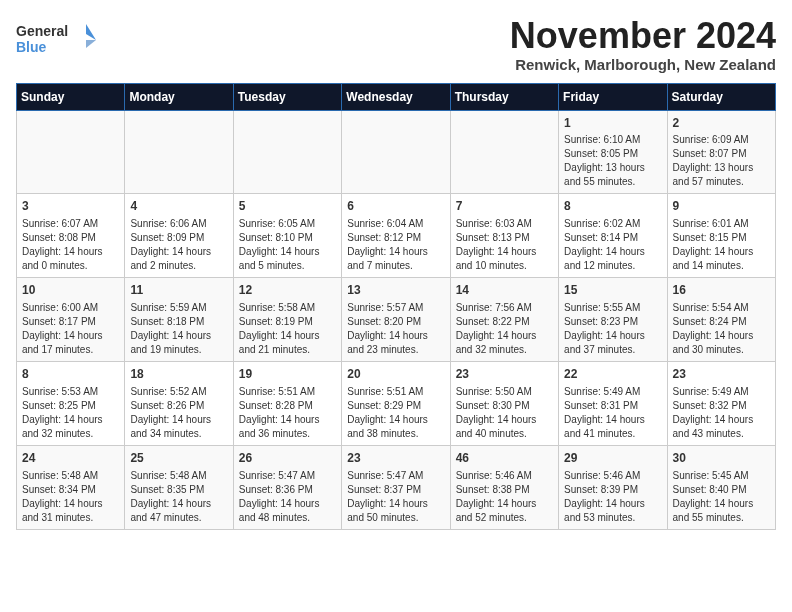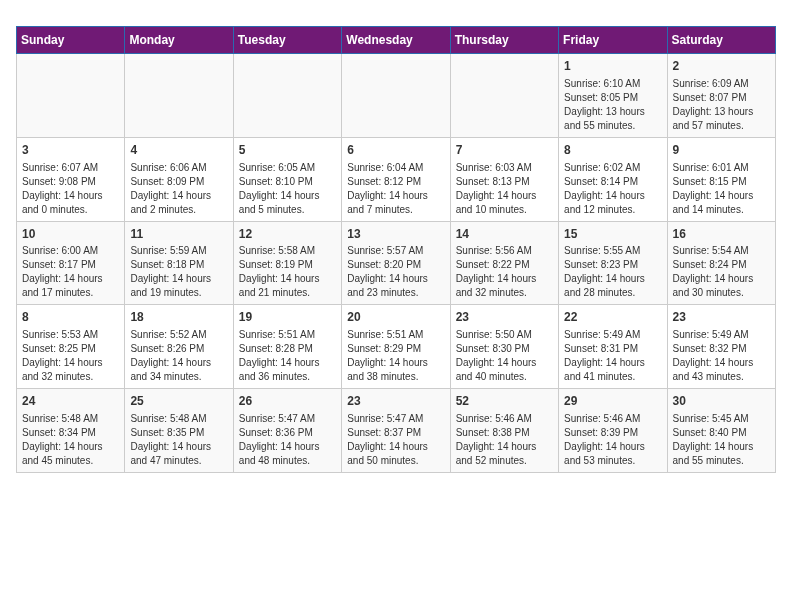--- a/index.html
+++ b/index.html
@@ -35,21 +35,21 @@
       font-size: 15px;
       color: #444;
       font-weight: bold;
     }
     table {
       width: 100%;
       border-collapse: collapse;
       font-size: 11px;
     }
     thead tr th {
-      background-color: #701a75;
+      background-color: #0f172a;
       color: #fff;
       padding: 6px 4px;
       text-align: left;
       font-size: 12px;
       font-weight: bold;
       border: 1px solid #2a6aaf;
     }
     tbody tr td {
       border: 1px solid #ccc;
       vertical-align: top;
@@ -78,20 +78,32 @@
       color: #333;
     }
     .empty-cell {
       background: #fff;
     }
   </style>
 </head>
 <body>
 
 <div class="header">
+  <div class="logo">
+  <svg width="80" height="42" viewBox="0 0 80 42" xmlns="http://www.w3.org/2000/svg">
+    <text x="0" y="16" font-size="14" font-weight="bold" font-family="Arial" fill="#333">General</text>
+    <text x="0" y="32" font-size="14" font-weight="bold" font-family="Arial" fill="#4a90d9">Blue</text>
+    <polygon points="70,4 80,20 70,14" fill="#4a90d9"></polygon>
+    <polygon points="70,20 80,20 70,28" fill="#3a7abf" opacity="0.6"></polygon>
+  </svg>
+</div>
+  <div class="title-block">
+    <div class="month-title">November 2024</div>
+    <div class="subtitle">Renwick, Marlborough, New Zealand</div>
+  </div>
 </div>
 
 <table>
   <thead>
     <tr>
     <th>Sunday</th>
         <th>Monday</th>
         <th>Tuesday</th>
         <th>Wednesday</th>
         <th>Thursday</th>
@@ -118,21 +130,21 @@
           <div class="day-info">Sunrise: 6:09 AM</div>
           <div class="day-info">Sunset: 8:07 PM</div>
           <div class="day-info">Daylight: 13 hours</div>
           <div class="day-info">and 57 minutes.</div>
         </td>
       </tr>
       <tr>
         <td>
           <span class="day-num">3</span>
           <div class="day-info">Sunrise: 6:07 AM</div>
-          <div class="day-info">Sunset: 9:08 PM</div>
+          <div class="day-info">Sunset: 8:08 PM</div>
           <div class="day-info">Daylight: 14 hours</div>
           <div class="day-info">and 0 minutes.</div>
         </td>
         <td>
           <span class="day-num">4</span>
           <div class="day-info">Sunrise: 6:06 AM</div>
           <div class="day-info">Sunset: 8:09 PM</div>
           <div class="day-info">Daylight: 14 hours</div>
           <div class="day-info">and 2 minutes.</div>
         </td>
@@ -196,31 +208,31 @@
         </td>
         <td>
           <span class="day-num">13</span>
           <div class="day-info">Sunrise: 5:57 AM</div>
           <div class="day-info">Sunset: 8:20 PM</div>
           <div class="day-info">Daylight: 14 hours</div>
           <div class="day-info">and 23 minutes.</div>
         </td>
         <td>
           <span class="day-num">14</span>
-          <div class="day-info">Sunrise: 5:56 AM</div>
+          <div class="day-info">Sunrise: 7:56 AM</div>
           <div class="day-info">Sunset: 8:22 PM</div>
           <div class="day-info">Daylight: 14 hours</div>
           <div class="day-info">and 32 minutes.</div>
         </td>
         <td>
           <span class="day-num">15</span>
           <div class="day-info">Sunrise: 5:55 AM</div>
           <div class="day-info">Sunset: 8:23 PM</div>
           <div class="day-info">Daylight: 14 hours</div>
-          <div class="day-info">and 28 minutes.</div>
+          <div class="day-info">and 37 minutes.</div>
         </td>
         <td>
           <span class="day-num">16</span>
           <div class="day-info">Sunrise: 5:54 AM</div>
           <div class="day-info">Sunset: 8:24 PM</div>
           <div class="day-info">Daylight: 14 hours</div>
           <div class="day-info">and 30 minutes.</div>
         </td>
       </tr>
       <tr>
@@ -273,21 +285,21 @@
           <div class="day-info">Daylight: 14 hours</div>
           <div class="day-info">and 43 minutes.</div>
         </td>
       </tr>
       <tr>
         <td>
           <span class="day-num">24</span>
           <div class="day-info">Sunrise: 5:48 AM</div>
           <div class="day-info">Sunset: 8:34 PM</div>
           <div class="day-info">Daylight: 14 hours</div>
-          <div class="day-info">and 45 minutes.</div>
+          <div class="day-info">and 31 minutes.</div>
         </td>
         <td>
           <span class="day-num">25</span>
           <div class="day-info">Sunrise: 5:48 AM</div>
           <div class="day-info">Sunset: 8:35 PM</div>
           <div class="day-info">Daylight: 14 hours</div>
           <div class="day-info">and 47 minutes.</div>
         </td>
         <td>
           <span class="day-num">26</span>
@@ -297,21 +309,21 @@
           <div class="day-info">and 48 minutes.</div>
         </td>
         <td>
           <span class="day-num">23</span>
           <div class="day-info">Sunrise: 5:47 AM</div>
           <div class="day-info">Sunset: 8:37 PM</div>
           <div class="day-info">Daylight: 14 hours</div>
           <div class="day-info">and 50 minutes.</div>
         </td>
         <td>
-          <span class="day-num">52</span>
+          <span class="day-num">46</span>
           <div class="day-info">Sunrise: 5:46 AM</div>
           <div class="day-info">Sunset: 8:38 PM</div>
           <div class="day-info">Daylight: 14 hours</div>
           <div class="day-info">and 52 minutes.</div>
         </td>
         <td>
           <span class="day-num">29</span>
           <div class="day-info">Sunrise: 5:46 AM</div>
           <div class="day-info">Sunset: 8:39 PM</div>
           <div class="day-info">Daylight: 14 hours</div>

